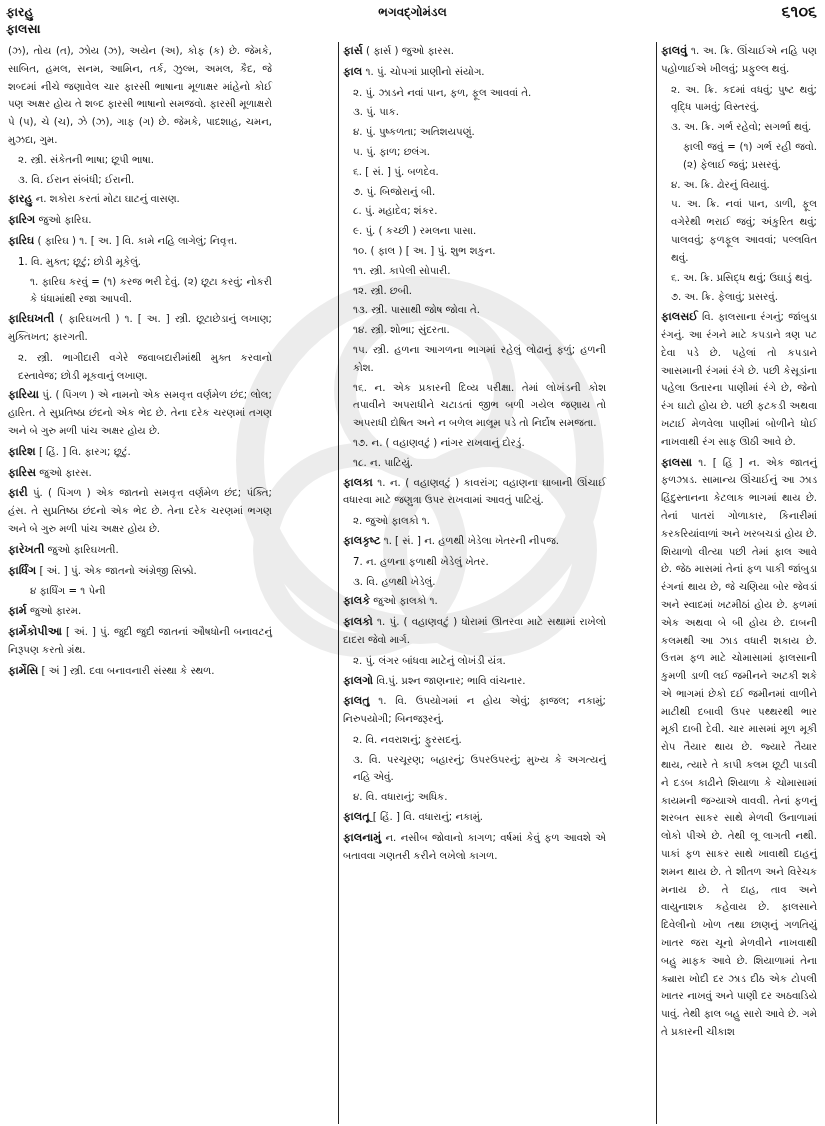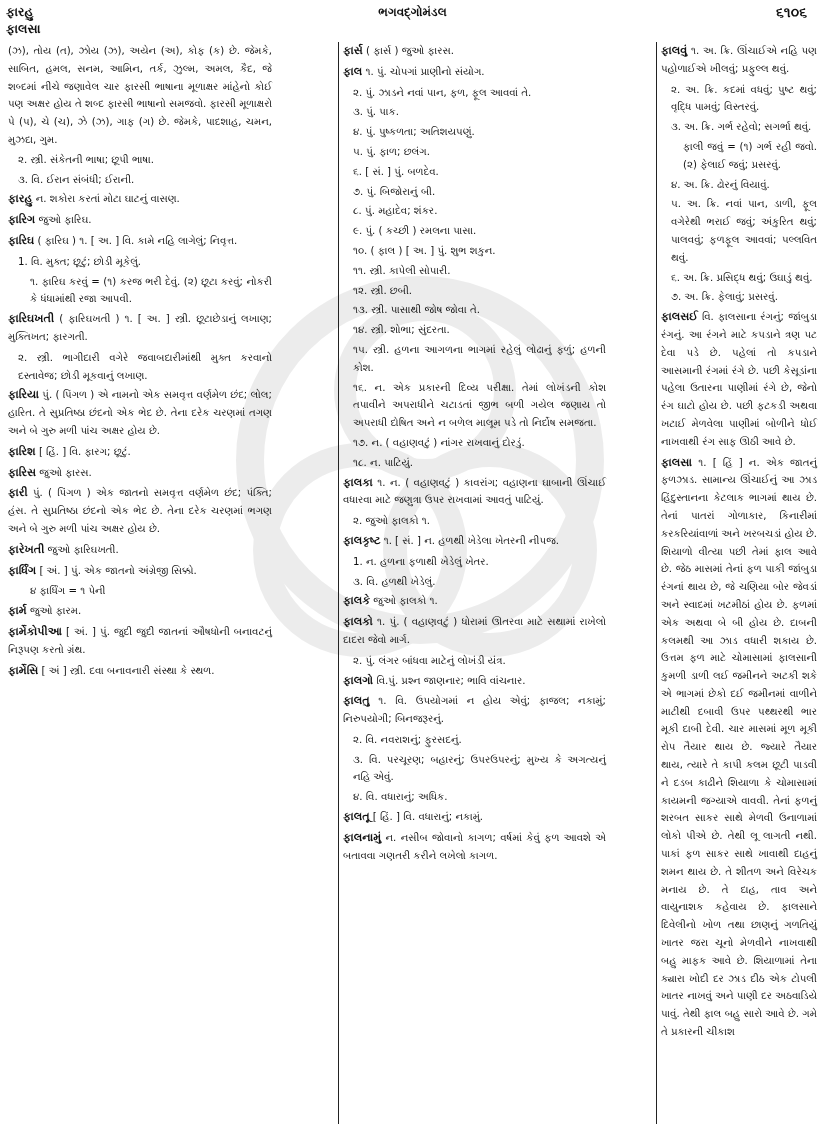--- a/index.html
+++ b/index.html
@@ -16,21 +16,21 @@
   .guide-top, .guide-bottom {
     position: absolute; left: 0; font-size: 12.5px; font-weight: bold; line-height: 16px;
   }
   .guide-top { top: 0; }
   .guide-bottom { top: 17px; }
   .running-title {
     position: absolute; left: 0; right: 0; top: 0; text-align: center;
     font-size: 12px; font-weight: bold; line-height: 16px;
   }
   .page-number {
-    position: absolute; right: 12px; top: 0; font-size: 14px; font-weight: bold; line-height: 16px;
+    position: absolute; right: 2px; top: 0; font-size: 16px; font-weight: bold; line-height: 16px;
   }
   .columns { position: absolute; top: 42px; left: 4px; right: 4px; bottom: 2px; display: flex; gap: 46px; }
   .col {
     flex: 1 1 0; padding: 0 4px; box-sizing: border-box; overflow: hidden;
     font-size: 10.2px; line-height: 17.8px; text-align: justify;
   }
   .col-1 { width: 272px; flex: none; }
   .col-2 { width: 272px; flex: none; border-left: 1.5px solid #222; margin-left: 16px; }
   .col-3 { flex: 1; border-left: 1.5px solid #222; }
   .entry { margin: 0 0 3px 0; }
@@ -95,21 +95,21 @@
       <div class="sub">૧૨. સ્ત્રી. છબી.</div>
       <div class="sub">૧૩. સ્ત્રી. પાસાથી જોષ જોવા તે.</div>
       <div class="sub">૧૪. સ્ત્રી. શોભા; સુંદરતા.</div>
       <div class="sub">૧૫. સ્ત્રી. હળના આગળના ભાગમાં રહેલું લોઢાનું ફળું; હળની કોશ.</div>
       <div class="sub">૧૬. ન. એક પ્રકારની દિવ્ય પરીક્ષા. તેમાં લોખંડની કોશ તપાવીને અપરાધીને ચટાડતાં જીભ બળી ગયેલ જણાય તો અપરાધી દોષિત અને ન બળેલ માલૂમ પડે તો નિર્દોષ સમજતા.</div>
       <div class="sub">૧૭. ન. ( વહાણવટું ) નાંગર રાખવાનું દોરડું.</div>
       <div class="sub">૧૮. ન. પાટિયું.</div>
       <div class="entry"><span class="hw">ફાલકા</span><span> ૧. ન. ( વહાણવટું ) કાવરાંગ; વહાણના ઘાબાની ઊંચાઈ વધારવા માટે જણુત્રા ઉપર રાખવામાં આવતું પાટિયું.</span></div>
       <div class="sub">૨. જુઓ ફાલકો ૧.</div>
       <div class="entry"><span class="hw">ફાલકૃષ્ટ</span><span> ૧. [ સં. ] ન. હળથી ખેડેલા ખેતરની નીપજ.</span></div>
-      <div class="sub">1. ન. હળના ફળાથી ખેડેલું ખેતર.</div>
+      <div class="sub">7. ન. હળના ફળાથી ખેડેલું ખેતર.</div>
       <div class="sub">૩. વિ. હળથી ખેડેલું.</div>
       <div class="entry"><span class="hw">ફાલકે</span><span> જુઓ ફાલકો ૧.</span></div>
       <div class="entry"><span class="hw">ફાલકો</span><span> ૧. પું. ( વહાણવટું ) ધોરામાં ઊતરવા માટે સથામાં રાખેલો દાદરા જેવો માર્ગ.</span></div>
       <div class="sub">૨. પું. લંગર બાંધવા માટેનું લોખંડી યંત્ર.</div>
       <div class="entry"><span class="hw">ફાલગો</span><span> વિ.પું. પ્રશ્ન જાણનાર; ભાવિ વાંચનાર.</span></div>
       <div class="entry"><span class="hw">ફાલતુ</span><span> ૧. વિ. ઉપયોગમાં ન હોય એવું; ફાજલ; નકામું; નિરુપયોગી; બિનજરૂરનું.</span></div>
       <div class="sub">૨. વિ. નવરાશનું; ફુરસદનું.</div>
       <div class="sub">૩. વિ. પરચૂરણ; બહારનું; ઉપરઉપરનું; મુખ્ય કે અગત્યનું નહિ એવું.</div>
       <div class="sub">૪. વિ. વધારાનું; અધિક.</div>
       <div class="entry"><span class="hw">ફાલતૂ</span><span> [ હિં. ] વિ. વધારાનું; નકામું.</span></div>

